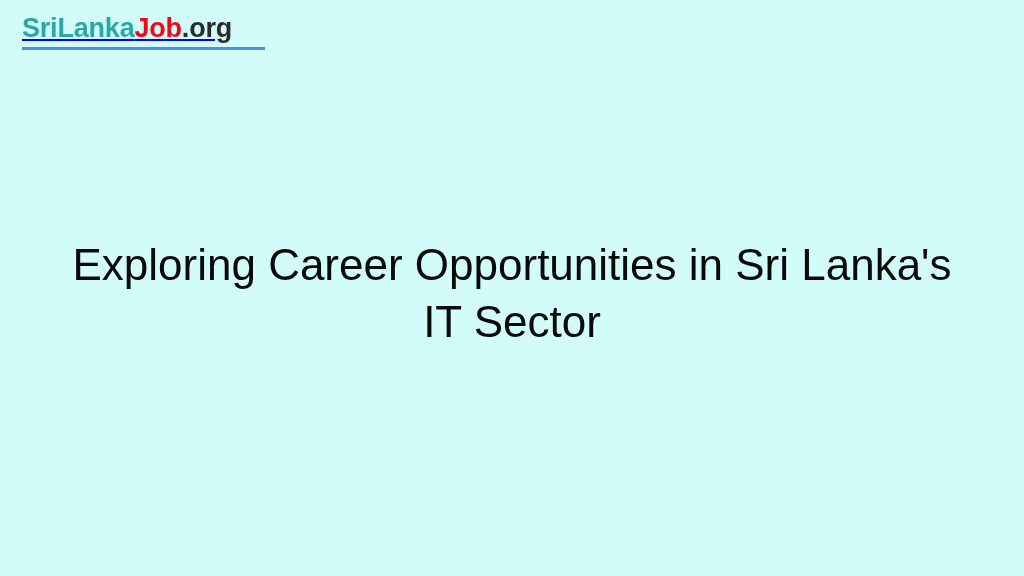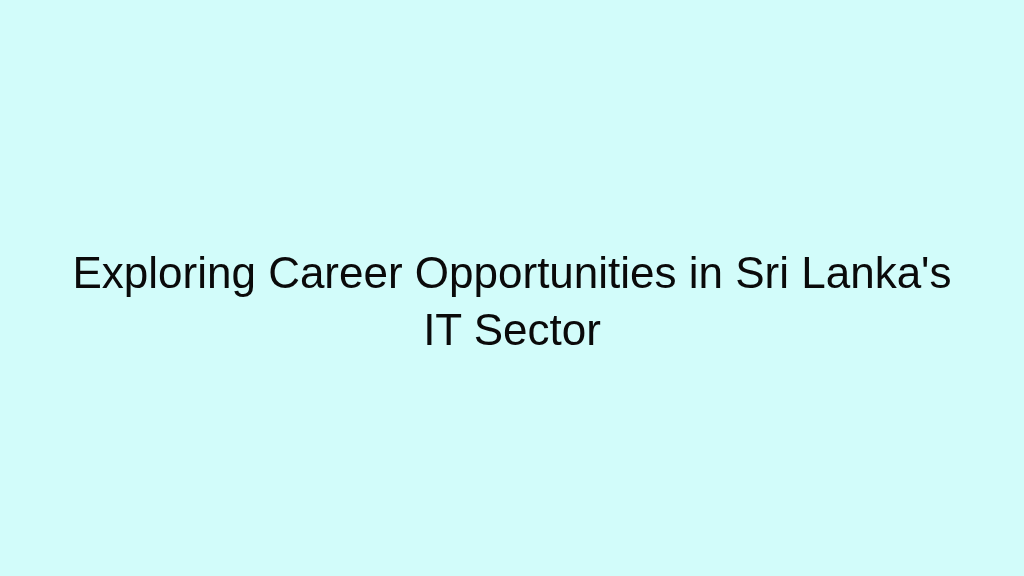--- a/index.html
+++ b/index.html
@@ -50,32 +50,38 @@
     margin-top: 4px;
     border-radius: 0;
   }
 
   
   #article-title {
     position: absolute;
     left: 0;
     right: 0;
     top: 228px;
-    margin: 16px;
+    margin: 8px;
     padding: 0 40px;
     text-align: center;
     font-family: "Liberation Sans", sans-serif;
     font-size: 44px;
     font-weight: normal;
     line-height: 57px;
     color: #0a0a0a;
     letter-spacing: 0px;
   }
 </style>
 </head>
 <body>
 
 <div id="page">
 
+  <a id="site-logo" href="#">
+    <span class="logo-text">
+      <span class="logo-part-sri">SriLanka</span><span class="logo-part-job">Job</span><span class="logo-part-org">.org</span>
+    </span>
+    <span id="logo-underline"></span>
+  </a>
 
   <h1 id="article-title">Exploring Career Opportunities in Sri Lanka's IT Sector</h1>
 
 </div>
 
 </body></html>

